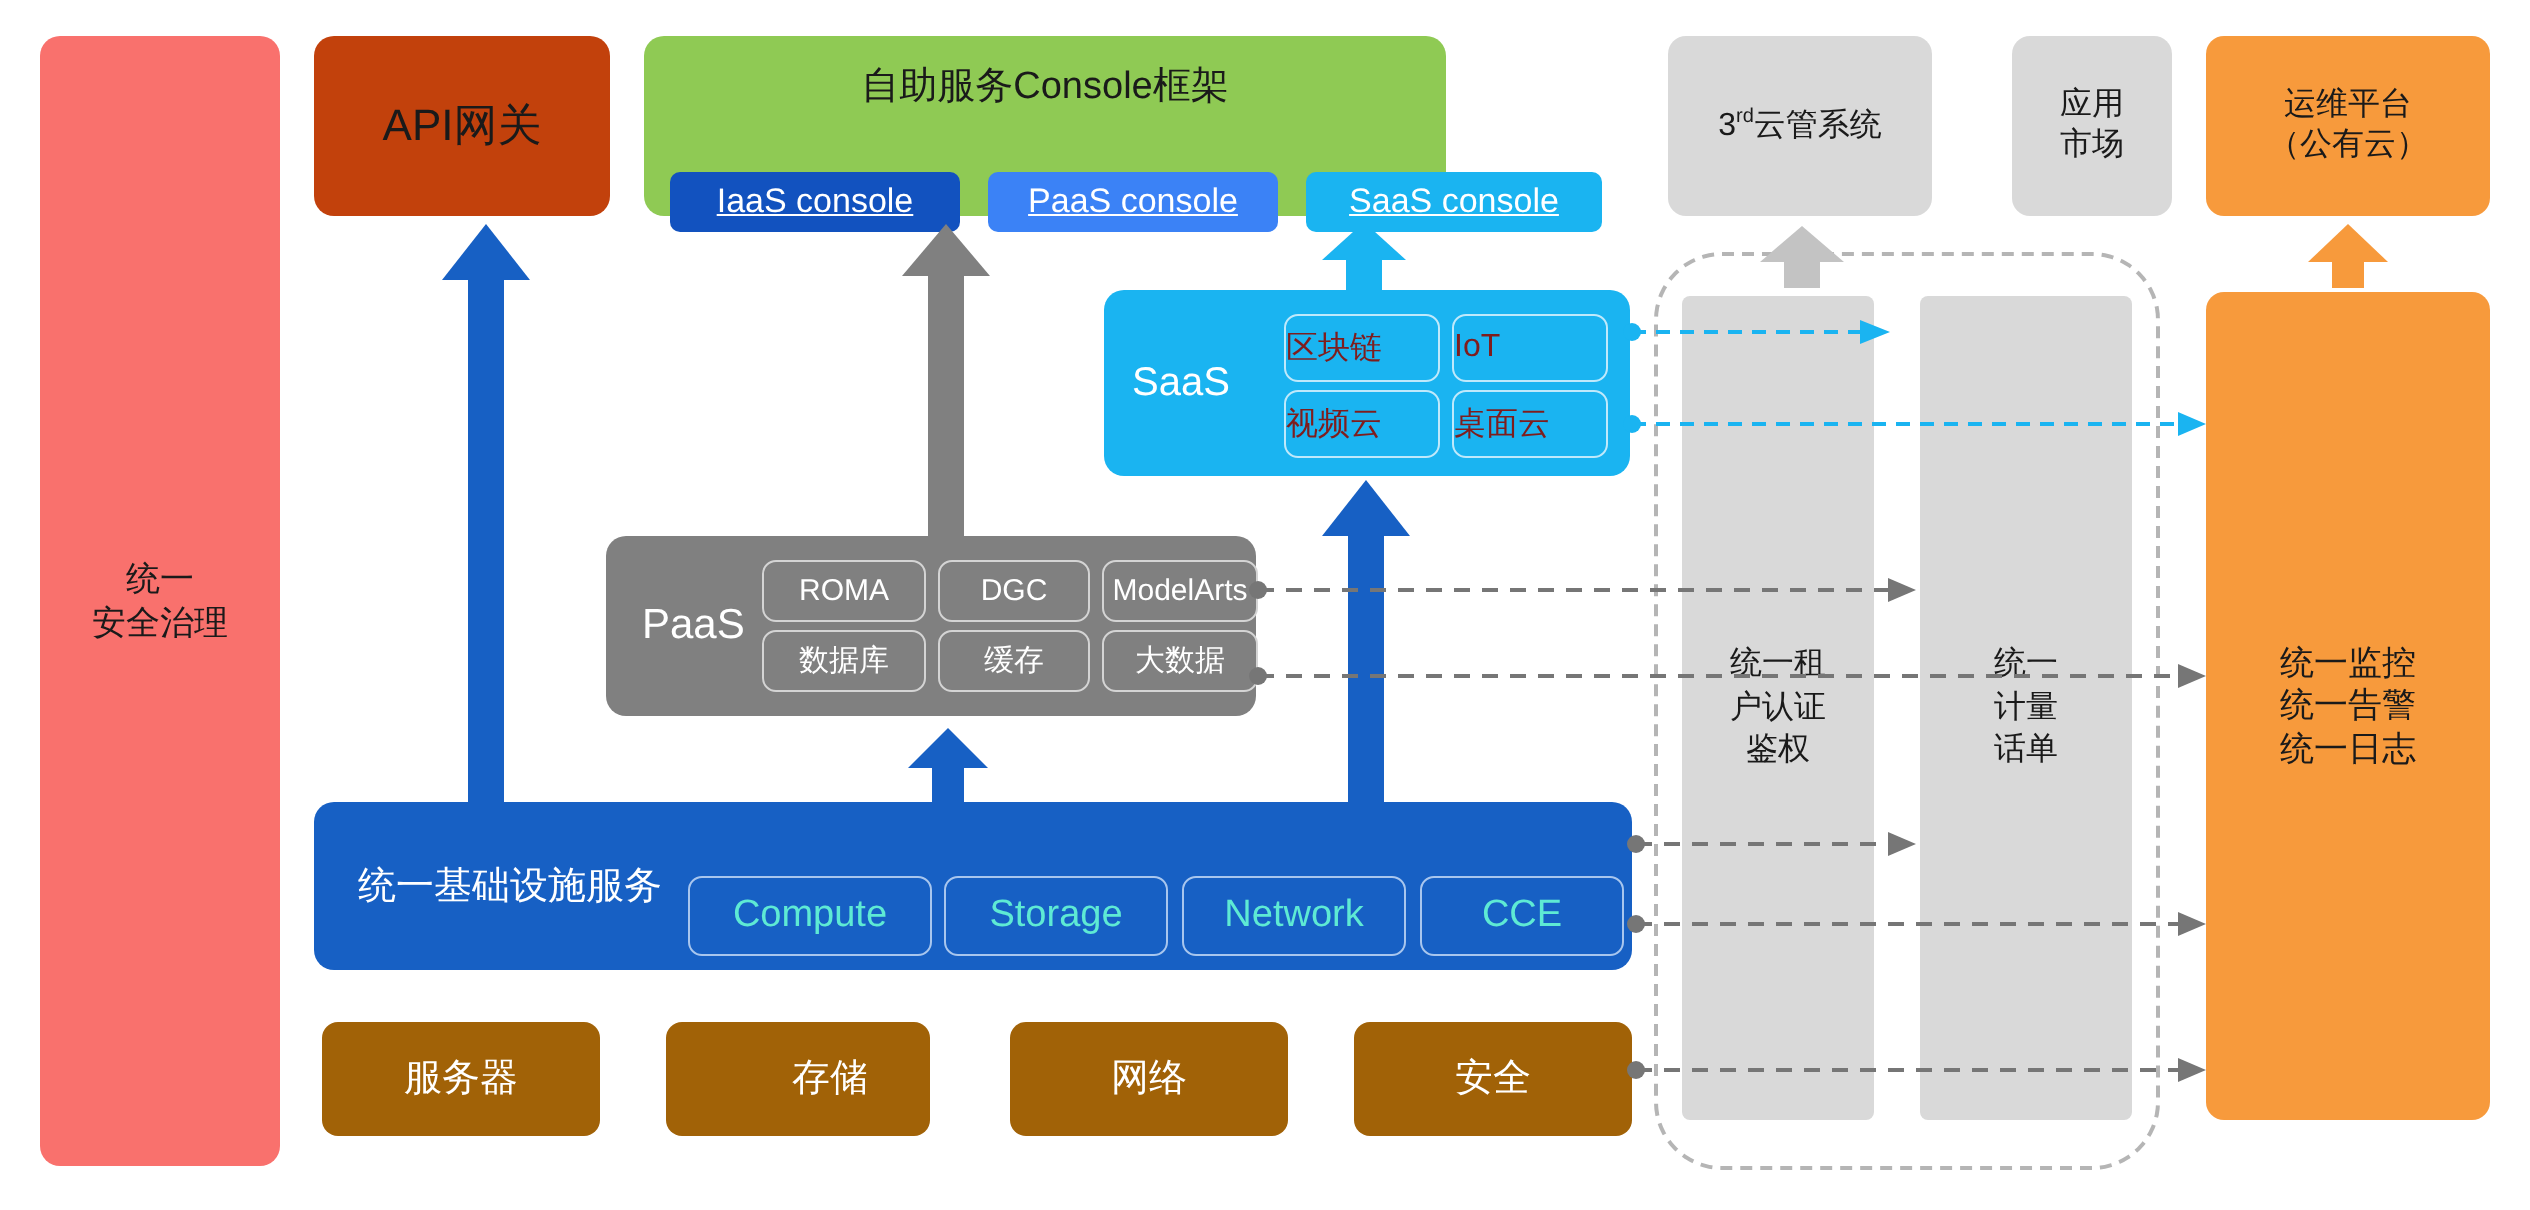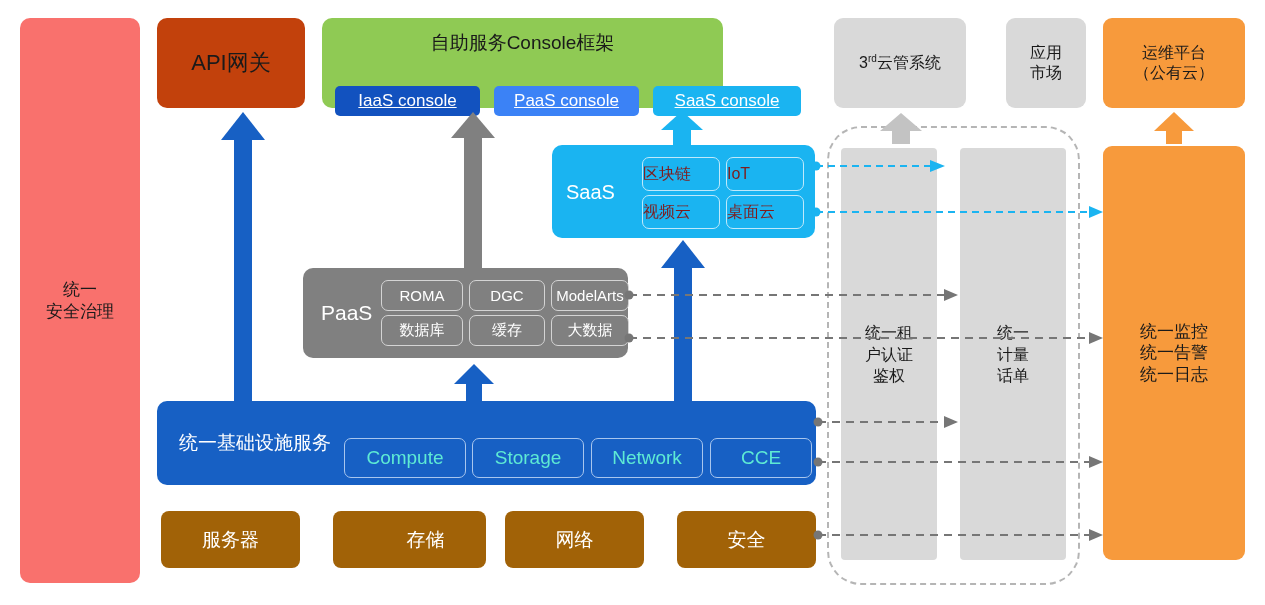--- a/index.html
+++ b/index.html
@@ -167,21 +167,21 @@
     <span>Network</span>
   </div>
   <div class="infra-chip" style="left:553px;width:100px;">
     <span>CCE</span>
   </div>
 </div>
 
 <div class="box panel-blue" style="left:161px;top:511px;width:139px;height:57px;">
   <span>服务器</span>
 </div>
-<div class="box panel-blue" style="left:333px;top:511px;width:153px;height:57px;padding-left:32px;">
+<div class="box panel-blue" style="left:333px;top:511px;width:132px;height:57px;padding-left:32px;">
   <span>存储</span>
 </div>
 <div class="box panel-blue" style="left:505px;top:511px;width:139px;height:57px;">
   <span>网络</span>
 </div>
 <div class="box panel-blue" style="left:677px;top:511px;width:139px;height:57px;">
   <span>安全</span>
 </div>
 
 <div class="abs dashed-zone" style="left:827px;top:126px;width:253px;height:459px;"></div>

